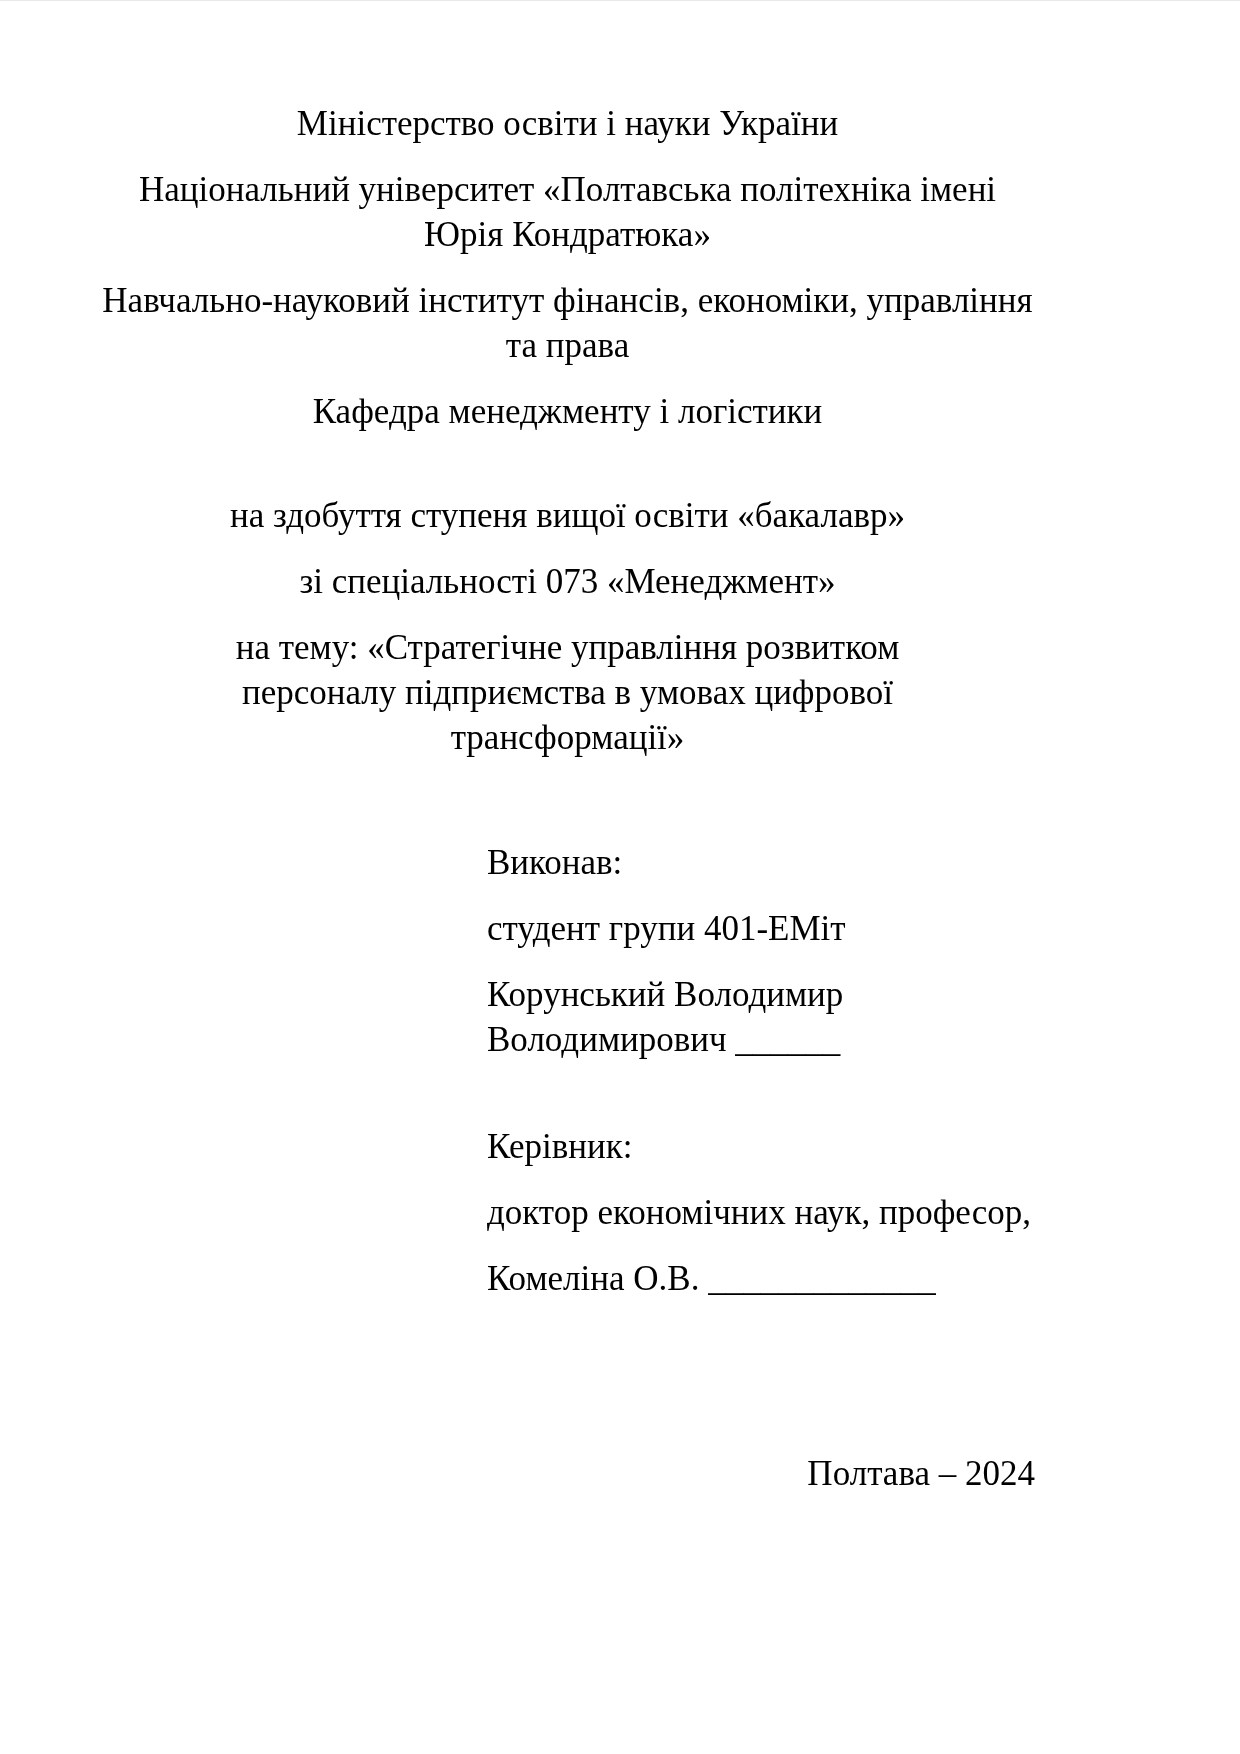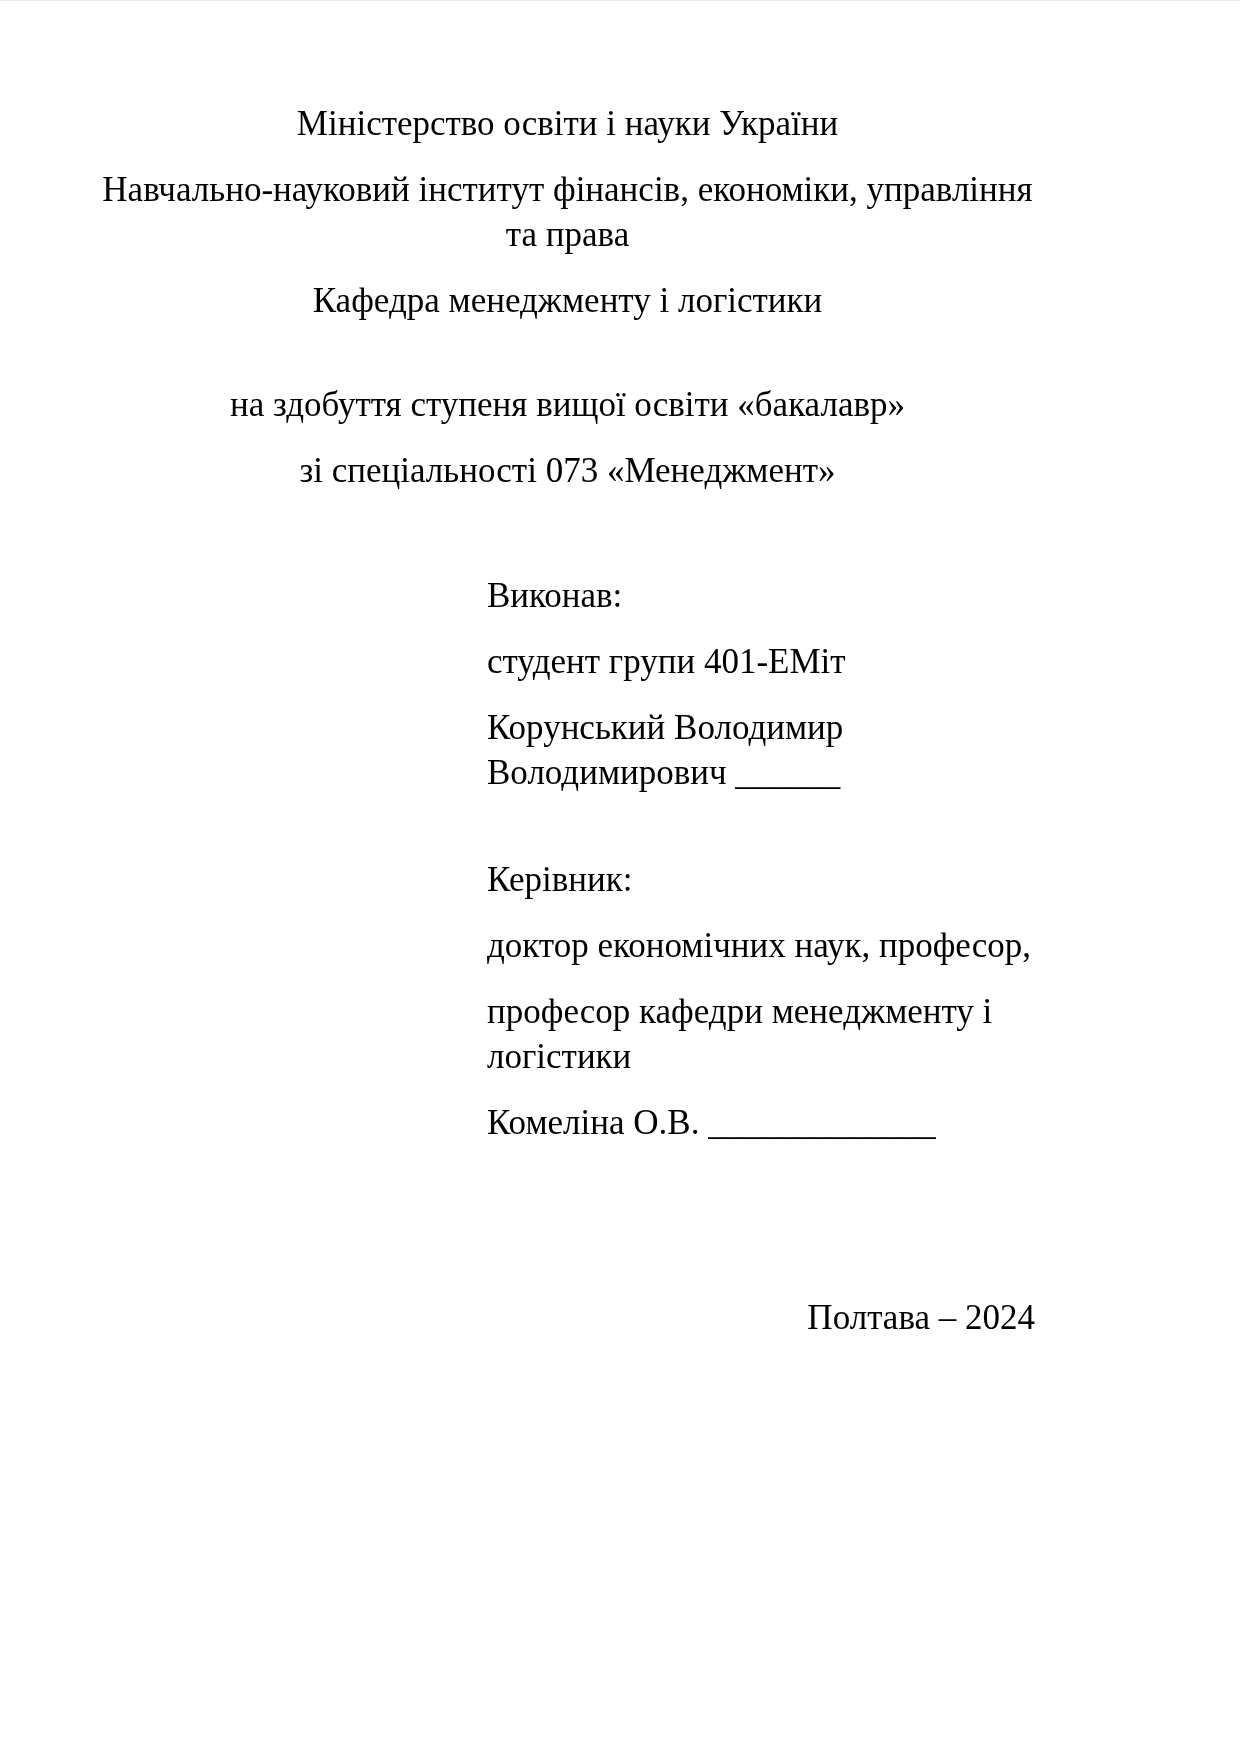--- a/index.html
+++ b/index.html
@@ -39,39 +39,40 @@
   .supervisor-block { margin-top: 62px; }
   .footer-block { margin-top: 150px; text-align: right; }
 </style>
 </head>
 <body>
 
 <div class="page">
 
   <div class="centered">
     <p class="line">Міністерство освіти і науки України</p>
+    <p class="line">Національний університет «Полтавська політехніка імені Юрія Кондратюка»</p>
     <p class="line">Навчально-науковий інститут фінансів, економіки, управління та права</p>
     <p class="line">Кафедра менеджменту і логістики</p>
   </div>
 
   <div class="centered title-block">
     <p class="line">на здобуття ступеня вищої освіти «бакалавр»</p>
     <p class="line">зі спеціальності 073 «Менеджмент»</p>
+    <p class="line topic">на тему: «Стратегічне управління розвитком персоналу підприємства в умовах цифрової трансформації»</p>
   </div>
 
   <div class="left-block executor-block">
     <p class="line">Виконав:</p>
     <p class="line">студент групи 401-ЕМіт</p>
     <p class="line">Корунський Володимир Володимирович ______</p>
   </div>
 
   <div class="left-block supervisor-block">
     <p class="line">Керівник:</p>
     <p class="line">доктор економічних наук, професор,</p>
-    <p class="line">професор кафедри менеджменту і логістики</p>
     <p class="line">Комеліна О.В. _____________</p>
   </div>
 
   <div class="centered footer-block">
     <p class="line">Полтава – 2024</p>
   </div>
 
 </div>
 
 </body></html>

